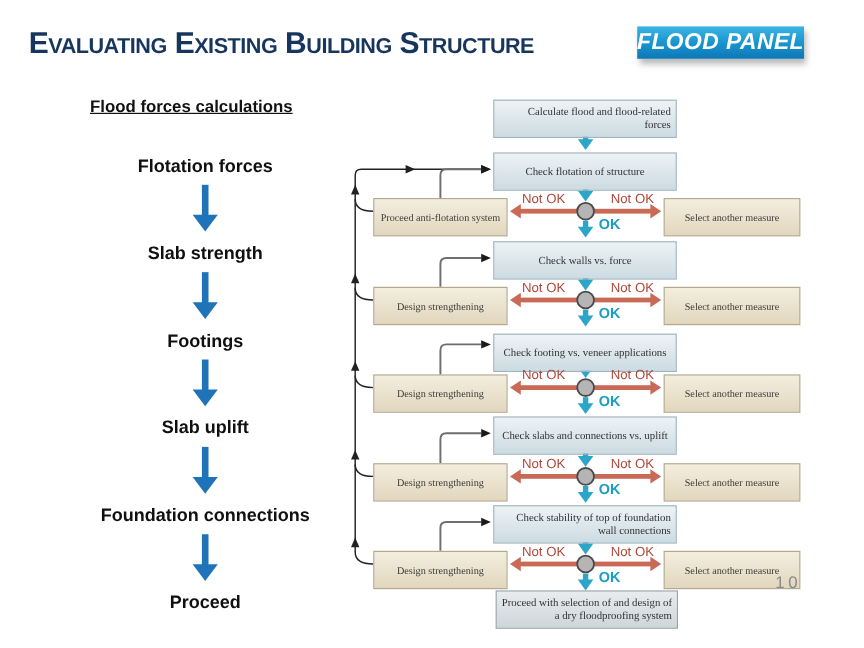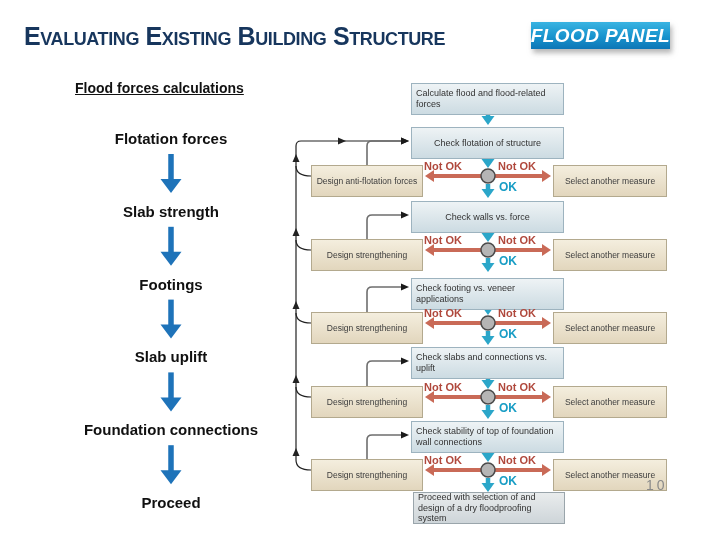--- a/index.html
+++ b/index.html
@@ -17,30 +17,30 @@
              letter-spacing:.4px;white-space:nowrap;}
 
   
   .lp-heading{position:absolute;left:75px;top:80px;font-size:14px;font-weight:bold;
               color:#111;text-decoration:underline;}
   .step-label{position:absolute;left:40px;width:262px;text-align:center;
               font-size:15px;font-weight:bold;color:#101010;}
 
   
   .fbox{position:absolute;display:flex;align-items:center;justify-content:center;
-        text-align:left;line-height:1.2;box-sizing:border-box;padding:15px 4px;}
+        text-align:right;line-height:1.2;box-sizing:border-box;padding:15px 4px;font-family:Liberation Serif, serif;}
   .check-box{background:linear-gradient(180deg,#eef3f5 0%,#ccdbe2 100%);
              border:1px solid #9db3bf;color:#333;font-size:9px;}
   .side-box{background:linear-gradient(180deg,#f4eede 0%,#e2d6bd 100%);
             border:1px solid #b3a98e;color:#3d3d3d;font-size:8.5px;}
   .end-box{background:linear-gradient(180deg,#e9eced 0%,#ced5d9 100%);
            border:1px solid #9aa5ab;color:#333;font-size:9px;}
 
-  .notok-label{position:absolute;width:58px;text-align:left;font-size:11px;
-               font-weight:bold;color:#b0483c;}
+  .notok-label{position:absolute;width:58px;text-align:center;font-size:11px;
+               font-weight:normal;color:#b0483c;}
   .ok-label{position:absolute;width:40px;text-align:left;font-size:12px;
             font-weight:bold;color:#189dc5;}
 
   .page-number{position:absolute;left:646px;top:477px;font-size:14px;color:#8a8a8a;
                letter-spacing:3px;}
   #overlay{position:absolute;left:0;top:0;pointer-events:none;}
 </style>
 </head>
 <body>
 
@@ -142,21 +142,21 @@
       <rect x="432" y="468" width="49" height="4" fill="#c96a57"></rect>
       <polygon points="425,470 434,464 434,476" fill="#c96a57"></polygon>
       <rect x="495" y="468" width="49" height="4" fill="#c96a57"></rect>
       <polygon points="551,470 542,464 542,476" fill="#c96a57"></polygon>
       <circle cx="488" cy="470" r="7" fill="#b5b5b5" stroke="#4a4a4a" stroke-width="1.5"></circle>
     </svg>
 
   <div id="flow">
       <div class="fbox check-box" style="left: 411px; top: 83px; width: 153px; height: 27px;">Calculate flood and flood-related forces</div>
       <div class="fbox check-box" style="left: 411px; top: 127px; width: 153px; height: 26px;">Check flotation of structure</div>
-      <div class="fbox side-box" style="left: 311px; top: 165px; width: 112px; height: 19px;">Design anti-flotation forces</div>
+      <div class="fbox side-box" style="left: 311px; top: 165px; width: 112px; height: 19px;">Proceed anti-flotation system</div>
       <div class="fbox side-box" style="left: 553px; top: 165px; width: 114px; height: 19px;">Select another measure</div>
       <div class="notok-label" style="left: 424px; top: 160px;">Not OK</div>
       <div class="notok-label" style="left: 498px; top: 160px;">Not OK</div>
       <div class="ok-label" style="left: 499px; top: 180px;">OK</div>
       <div class="fbox check-box" style="left: 411px; top: 201px; width: 153px; height: 25px;">Check walls vs. force</div>
       <div class="fbox side-box" style="left: 311px; top: 239px; width: 112px; height: 19px;">Design strengthening</div>
       <div class="fbox side-box" style="left: 553px; top: 239px; width: 114px; height: 19px;">Select another measure</div>
       <div class="notok-label" style="left: 424px; top: 234px;">Not OK</div>
       <div class="notok-label" style="left: 498px; top: 234px;">Not OK</div>
       <div class="ok-label" style="left: 499px; top: 254px;">OK</div>

